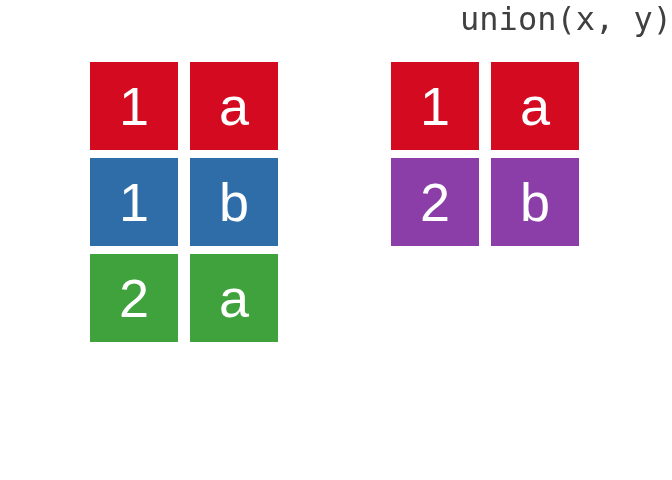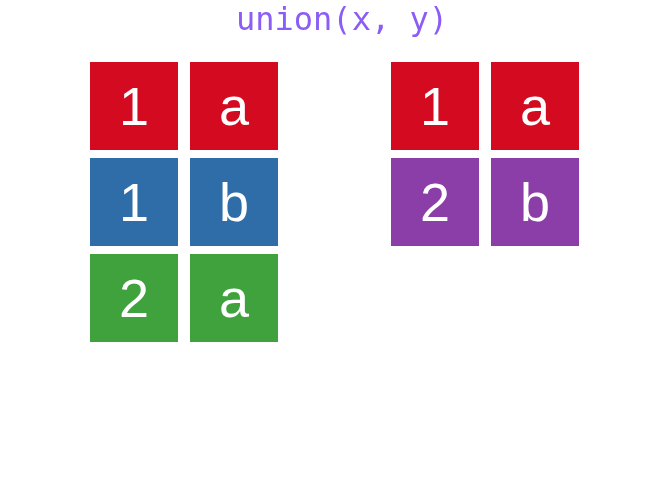--- a/index.html
+++ b/index.html
@@ -12,25 +12,25 @@
     width: 672px;
     height: 480px;
     background: #ffffff;
     overflow: hidden;
   }
   .title {
     position: absolute;
     top: 0;
     left: 12px;
     right: 0;
-    text-align: center;
+    text-align: right;
     font-family: "DejaVu Sans Mono", monospace;
     font-size: 32px;
     line-height: 38px;
-    color: #8b5cf6;
+    color: #404040;
     white-space: pre;
   }
   .tbl {
     position: absolute;
     display: grid;
     grid-template-columns: 88px 88px;
     grid-auto-rows: 88px;
     column-gap: 12px;
     row-gap: 8px;
   }

